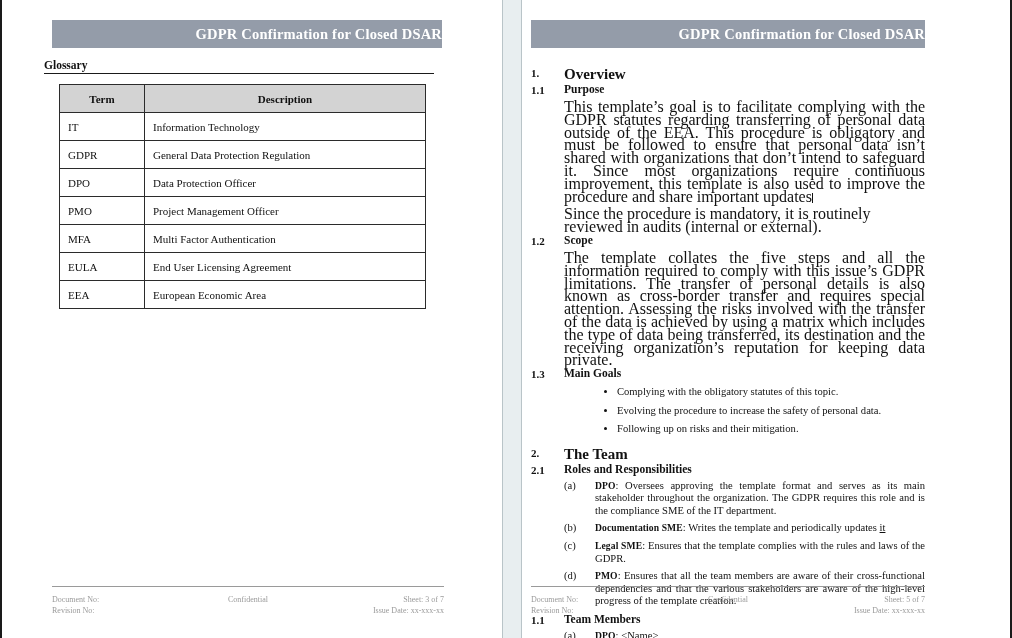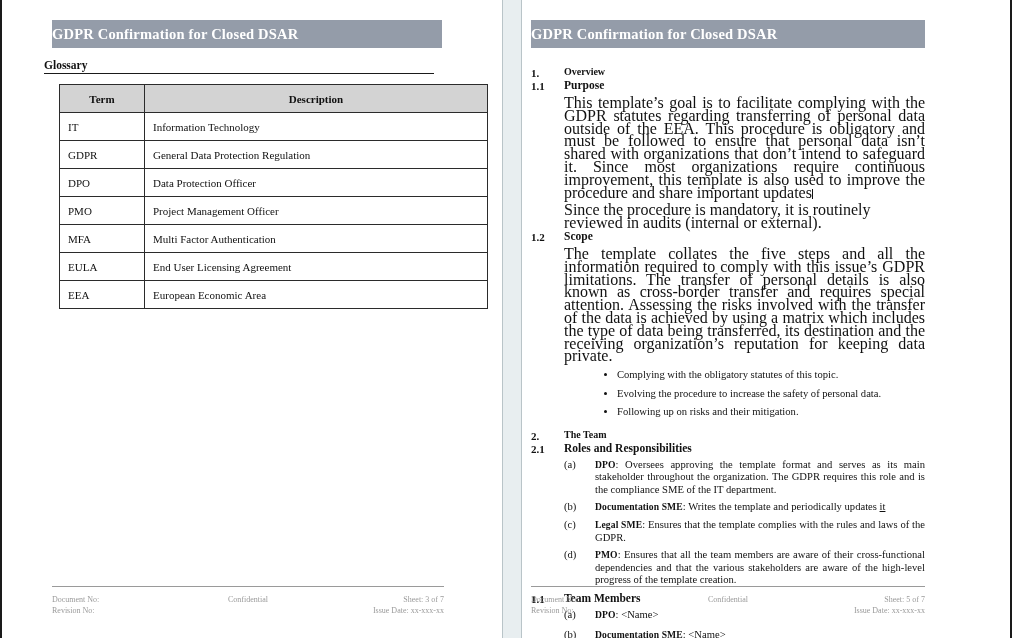--- a/index.html
+++ b/index.html
@@ -46,21 +46,21 @@
     border-right: 2px solid #1a1a1a;
   }
 
   
   .banner {
     position: absolute;
     background: #949ca9;
     color: #ffffff;
     font-weight: bold;
     font-size: 14.5px;
-    text-align: left;
+    text-align: right;
     line-height: 28px;
     height: 28px;
     letter-spacing: .2px;
   }
   .page-left .banner  { left: 50px;  top: 20px; width: 390px; }
   .page-right .banner { left: 9px;   top: 20px; width: 394px; }
 
   
   .glossary-head {
     position: absolute;
@@ -71,21 +71,21 @@
     color: #111;
     padding-bottom: 2px;
     border-bottom: 1.6px solid #1a1a1a;
     box-sizing: border-box;
   }
 
   table.glossary {
     position: absolute;
     left: 57px;
     top: 84px;
-    width: 429px;
+    width: 367px;
     border-collapse: collapse;
     font-size: 11px;
     color: #111;
   }
   table.glossary th,
   table.glossary td {
     border: 1px solid #2b2b2b;
     padding: 0 8px;
     height: 27px;
     vertical-align: middle;
@@ -115,21 +115,21 @@
     width: 33px;
     flex: 0 0 33px;
     font-size: 11px;
     font-weight: bold;
     padding-top: 1px;
   }
   .sec-title {
     font-size: 11.5px;
     font-weight: bold;
   }
-  .h1 .sec-title { font-size: 10px; text-align: right; }
+  .h1 .sec-title { font-size: 15px; text-align: right; }
   .h1 { margin-top: 10px; }
   .h2 { }
 
   .para {
     margin-left: 33px;
     font-size: 16px;
     line-height: 12.8px;
     text-align: justify;
     margin-top: 5px;
   }
@@ -279,20 +279,24 @@
       </div>
       <div class="para"><span>This template’s goal is to facilitate complying with the GDPR statutes regarding transferring of personal data outside of the EEA. This procedure is obligatory and must be followed to ensure that personal data isn’t shared with organizations that don’t intend to safeguard it. Since most organizations require continuous improvement, this template is also used to improve the procedure and share important updates</span><span class="caret"></span></div>
       <div class="para nojust">Since the procedure is mandatory, it is routinely reviewed in audits (internal or external).</div>
 
       <div class="sec h2">
         <div class="sec-num">1.2</div>
         <div class="sec-title">Scope</div>
       </div>
       <div class="para">The template collates the five steps and all the information required to comply with this issue’s GDPR limitations. The transfer of personal details is also known as cross-border transfer and requires special attention. Assessing the risks involved with the transfer of the data is achieved by using a matrix which includes the type of data being transferred, its destination and the receiving organization’s reputation for keeping data private.</div>
 
+      <div class="sec h2">
+        <div class="sec-num">1.3</div>
+        <div class="sec-title">Main Goals</div>
+      </div>
       <ul class="goals">
         <li>Complying with the obligatory statutes of this topic.</li>
         <li>Evolving the procedure to increase the safety of personal data.</li>
         <li>Following up on risks and their mitigation.</li>
       </ul>
 
       <div class="sec h1">
         <div class="sec-num">2.</div>
         <div class="sec-title">The Team</div>
       </div>

